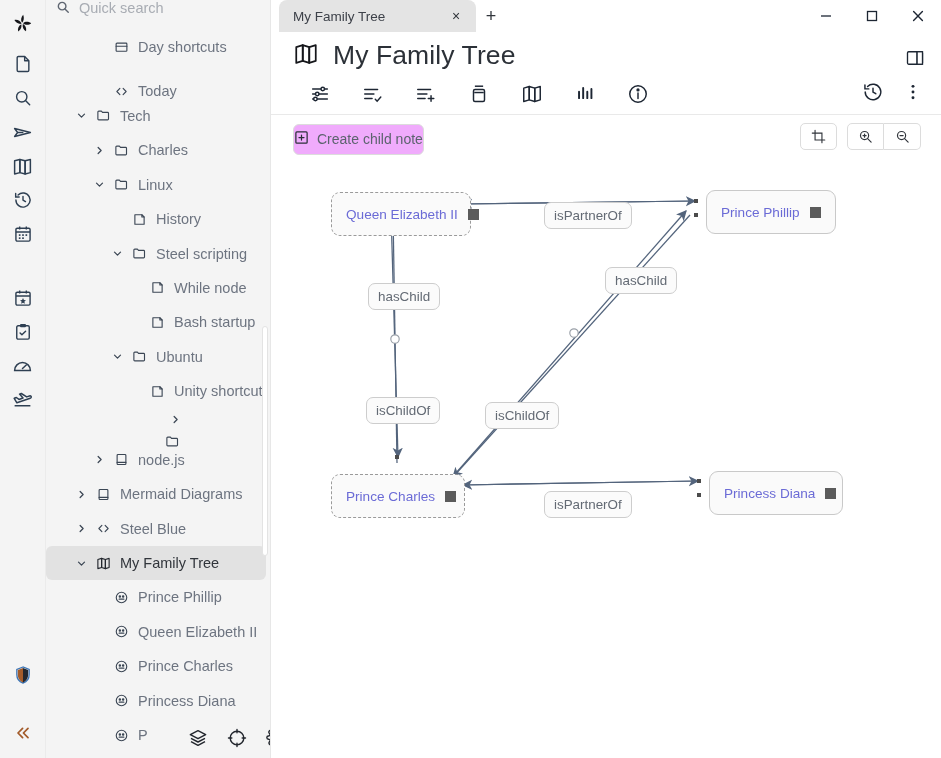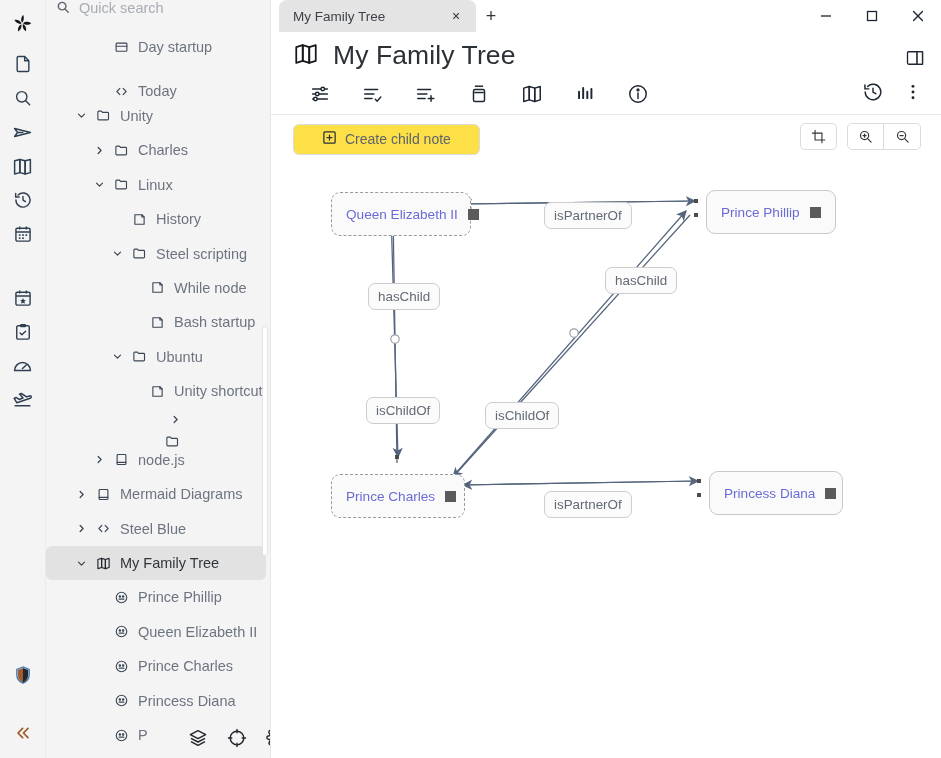--- a/index.html
+++ b/index.html
@@ -162,23 +162,23 @@
     color: #1d2633; cursor: pointer;
   }
 
   
   #action-row {
     height: 48px; display: flex; align-items: center;
     padding: 0 12px 0 22px; position: relative;
   }
   #create-child {
     display: flex; align-items: center; gap: 8px;
-    height: 31px; padding: 0 28px;
+    height: 31px; padding: 0 0;
     border: 1px solid #dcdcdc; border-radius: 6px;
-    background: #fde047; color: #5c636e; font-size: 14px;
+    background: #f0abfc; color: #5c636e; font-size: 14px;
     cursor: pointer;
   }
   #zoom-group {
     position: absolute; right: 20px; top: 8px;
     display: flex; align-items: center; gap: 10px;
   }
   .zbtn {
     width: 37px; height: 27px;
     border: 1px solid #dcdcdc; border-radius: 5px;
     background: #fff; display: flex; align-items: center; justify-content: center;
@@ -346,21 +346,21 @@
 
     <div id="tree">
         <div class="tree-row" style="padding-left: 42px;">
           <span class="tw empty"></span>
           <span class="ticon">
             <svg width="15" height="15" viewBox="0 0 24 24" fill="none" stroke="#3b4654" stroke-width="1.8" stroke-linecap="round" stroke-linejoin="round">
               <rect x="3.4" y="5" width="17.2" height="13" rx="1.4"></rect>
               <path d="M3.4 10h17.2"></path>
             </svg>
           </span>
-          <span class="tlabel">Day startup</span>
+          <span class="tlabel">Day shortcuts</span>
         </div>
         <div class="tree-row" style="padding-left: 42px; align-items: flex-end;">
           <span class="tw empty"></span>
           <span class="ticon">
             <svg width="15" height="15" viewBox="0 0 24 24" fill="none" stroke="#3b4654" stroke-width="1.8" stroke-linecap="round" stroke-linejoin="round">
               <path d="M9.4 7 4.6 12l4.8 5"></path>
               <path d="M14.6 7 19.4 12l-4.8 5"></path>
             </svg>
           </span>
           <span class="tlabel">Today</span>
@@ -369,21 +369,21 @@
           <span class="tw">
             <svg width="13" height="13" viewBox="0 0 24 24" fill="none" stroke="#3b4654" stroke-width="2.3" stroke-linecap="round" stroke-linejoin="round">
               <path d="M6.5 9.5 12 15l5.5-5.5"></path>
             </svg>
           </span>
           <span class="ticon">
             <svg width="15" height="15" viewBox="0 0 24 24" fill="none" stroke="#3b4654" stroke-width="1.8" stroke-linecap="round" stroke-linejoin="round">
               <path d="M3 6.4a1.4 1.4 0 0 1 1.4-1.4h4.2l1.8 2h8.2A1.4 1.4 0 0 1 20 8.4v9.2a1.4 1.4 0 0 1-1.4 1.4H4.4A1.4 1.4 0 0 1 3 17.6z"></path>
             </svg>
           </span>
-          <span class="tlabel">Unity</span>
+          <span class="tlabel">Tech</span>
         </div>
         <div class="tree-row" style="padding-left: 42px;">
           <span class="tw">
             <svg width="13" height="13" viewBox="0 0 24 24" fill="none" stroke="#3b4654" stroke-width="2.3" stroke-linecap="round" stroke-linejoin="round">
               <path d="M9.5 6.5 15 12l-5.5 5.5"></path>
             </svg>
           </span>
           <span class="ticon">
             <svg width="15" height="15" viewBox="0 0 24 24" fill="none" stroke="#3b4654" stroke-width="1.8" stroke-linecap="round" stroke-linejoin="round">
               <path d="M3 6.4a1.4 1.4 0 0 1 1.4-1.4h4.2l1.8 2h8.2A1.4 1.4 0 0 1 20 8.4v9.2a1.4 1.4 0 0 1-1.4 1.4H4.4A1.4 1.4 0 0 1 3 17.6z"></path>

